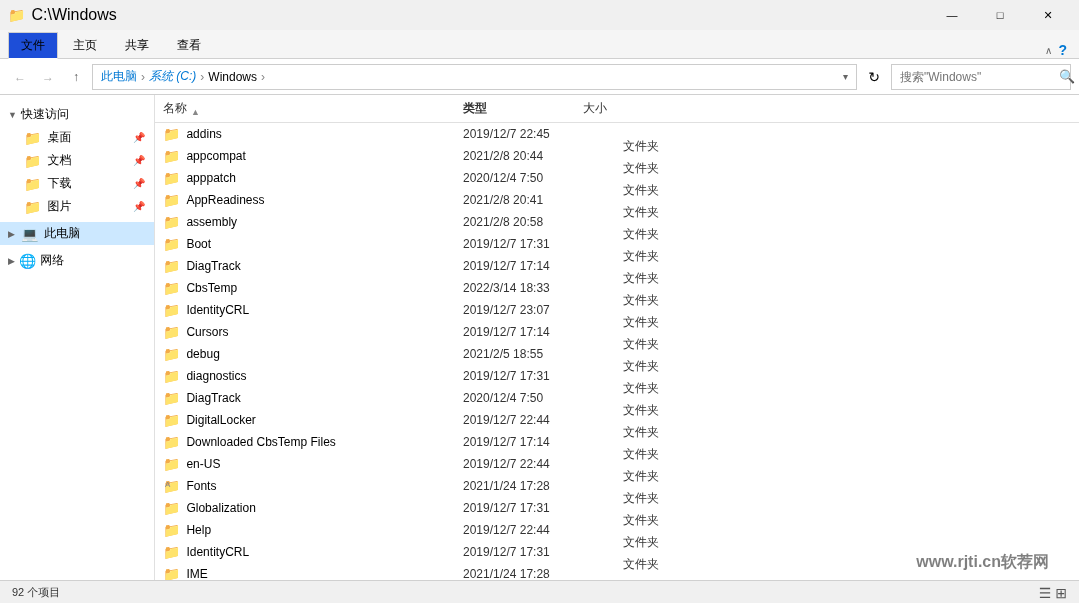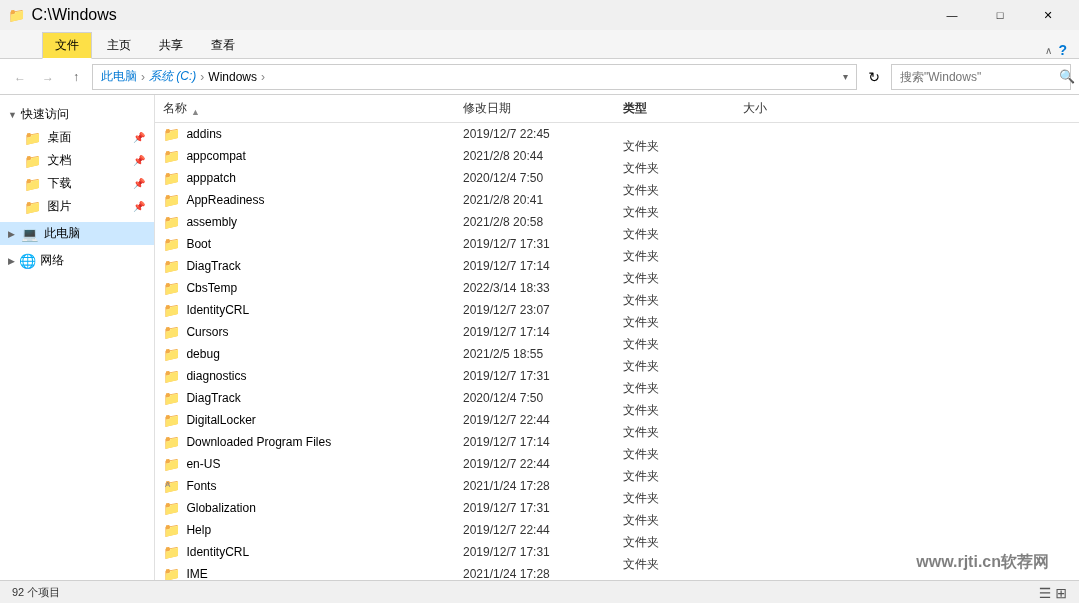--- a/index.html
+++ b/index.html
@@ -52,26 +52,25 @@
     }
     .ribbon-tab {
       padding: 4px 12px;
       font-size: 12px;
       cursor: pointer;
       border: 1px solid transparent;
       border-bottom: none;
       background: transparent;
     }
     .ribbon-tab.active {
-      background: #fde047;
+      background: #1d4ed8;
       border-color: #d0d0d0;
       border-bottom: 1px solid white;
       margin-bottom: -1px;
       z-index: 1;
-      margin-left: 34px;
     }
 
     
     .address-bar {
       height: 36px;
       background: white;
       border-bottom: 1px solid #d0d0d0;
       display: flex;
       align-items: center;
       padding: 0 8px;
@@ -346,21 +345,20 @@
     </div>
   </div>
 
   <div class="content">
 
     <div class="col-headers">
       <div class="col-name">
         <span>名称</span>
         <span class="sort-arrow">▲</span>
       </div>
-      <div class="col-date">修改日期</div>
       <div class="col-type">类型</div>
       <div class="col-size">大小</div>
     </div>
 
     <div id="file-list">
         <div class="file-row">
       <div class="file-name">
         <span class="file-icon folder-icon-yellow">📁</span>
         <span>addins</span>
       </div>
@@ -481,21 +479,21 @@
         <span class="file-icon folder-icon-yellow">📁</span>
         <span>DigitalLocker</span>
       </div>
       <div class="file-date">2019/12/7 22:44</div>
       <div class="file-type">文件夹</div>
       <div class="file-size"></div>
     </div>
         <div class="file-row">
       <div class="file-name">
         <span class="file-icon folder-icon-yellow">📁</span>
-        <span>Downloaded Program Files</span>
+        <span>Downloaded CbsTemp Files</span>
       </div>
       <div class="file-date">2019/12/7 17:14</div>
       <div class="file-type">文件夹</div>
       <div class="file-size"></div>
     </div>
         <div class="file-row">
       <div class="file-name">
         <span class="file-icon folder-icon-yellow">📁</span>
         <span>en-US</span>
       </div>

